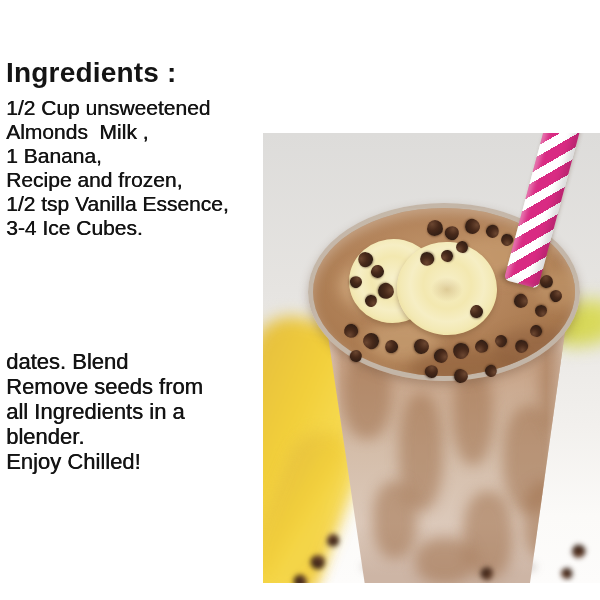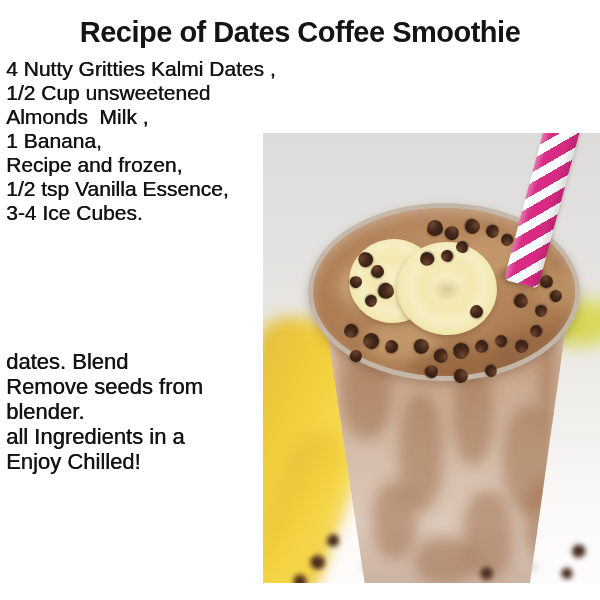--- a/index.html
+++ b/index.html
@@ -77,40 +77,39 @@
          background:repeating-linear-gradient(135deg,#ffffff 0 9px,var(--c-straw-pink) 9px 20px);
          box-shadow:inset -6px 0 7px rgba(0,0,0,.14), inset 4px 0 5px rgba(255,255,255,.35), 1px 2px 4px rgba(90,60,40,.25);}
   .straw::before{content:"";position:absolute;left:3px;top:-4px;width:28px;height:11px;border-radius:50%;
          background:#f7f4f0;transform:rotate(-14deg);box-shadow:inset 0 -2px 3px rgba(0,0,0,.15);}
 </style>
 </head>
 <body>
 
 <div class="canvas" style="--c-text: #141414; --c-backdrop: #e3e2e0; --c-smoothie-top: #a9794f; --c-smoothie-body: #c8a488; --c-banana: #f2cf3a; --c-banana-slice: #f3e9b4; --c-chip: #331f15; --c-straw-pink: #d92b83;">
 
-  <div class="title">Recipe of Dates Coffee Smoothie</div>
 
   <div class="section ingredients">
+    <h2>Ingredients :</h2>
     <div>
-        <div class="line">4 Nutty Gritties Kalmi Dates ,</div>
         <div class="line">1/2 Cup unsweetened</div>
         <div class="line">Almonds  Milk ,</div>
         <div class="line">1 Banana,</div>
         <div class="line">Recipe and frozen,</div>
         <div class="line">1/2 tsp Vanilla Essence,</div>
         <div class="line">3-4 Ice Cubes.</div>
       </div>
   </div>
 
   <div class="section steps">
     <div>
         <div class="line">dates. Blend</div>
         <div class="line">Remove seeds from</div>
+        <div class="line">all Ingredients in a</div>
         <div class="line">blender.</div>
-        <div class="line">all Ingredients in a</div>
         <div class="line">Enjoy Chilled!</div>
       </div>
   </div>
 
   <div class="photo" role="img" aria-label="Chocolate dates coffee smoothie in a clear glass topped with banana slices and mini chocolate chips, pink-and-white striped paper straw, blurred banana in the background on a white cloth">
     <div class="banana-blur left"></div>
     <div class="banana-blur left2"></div>
     <div class="banana-blur right"></div>
 
     <div class="glass-base"></div>

